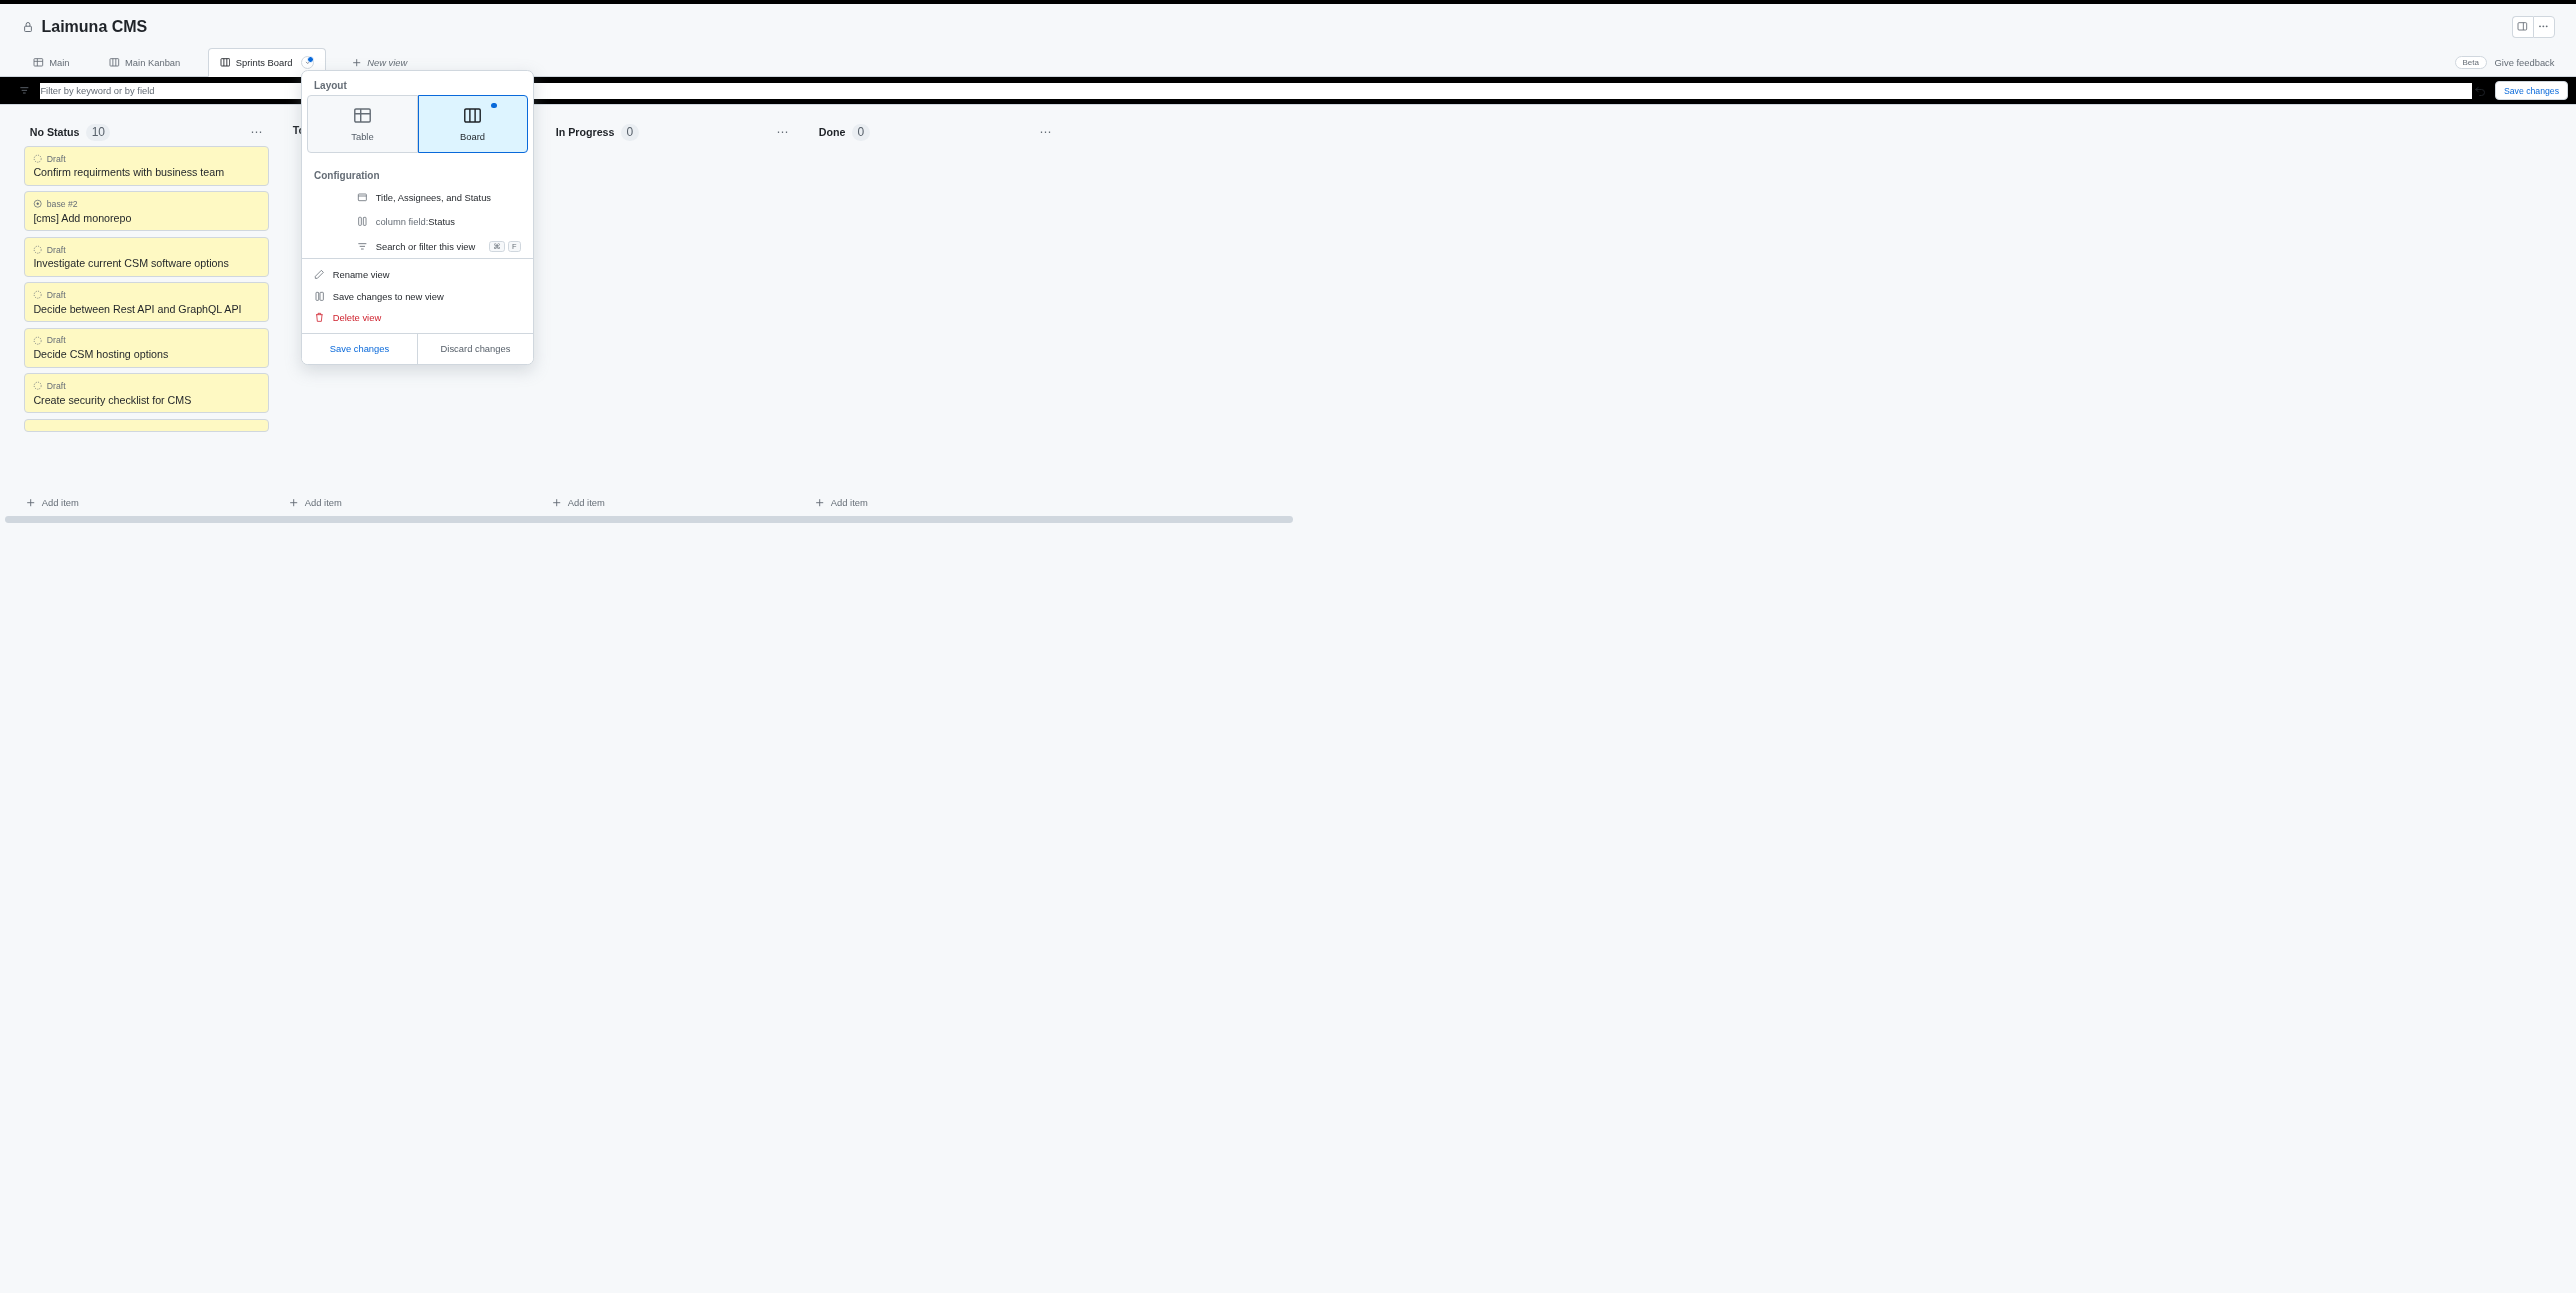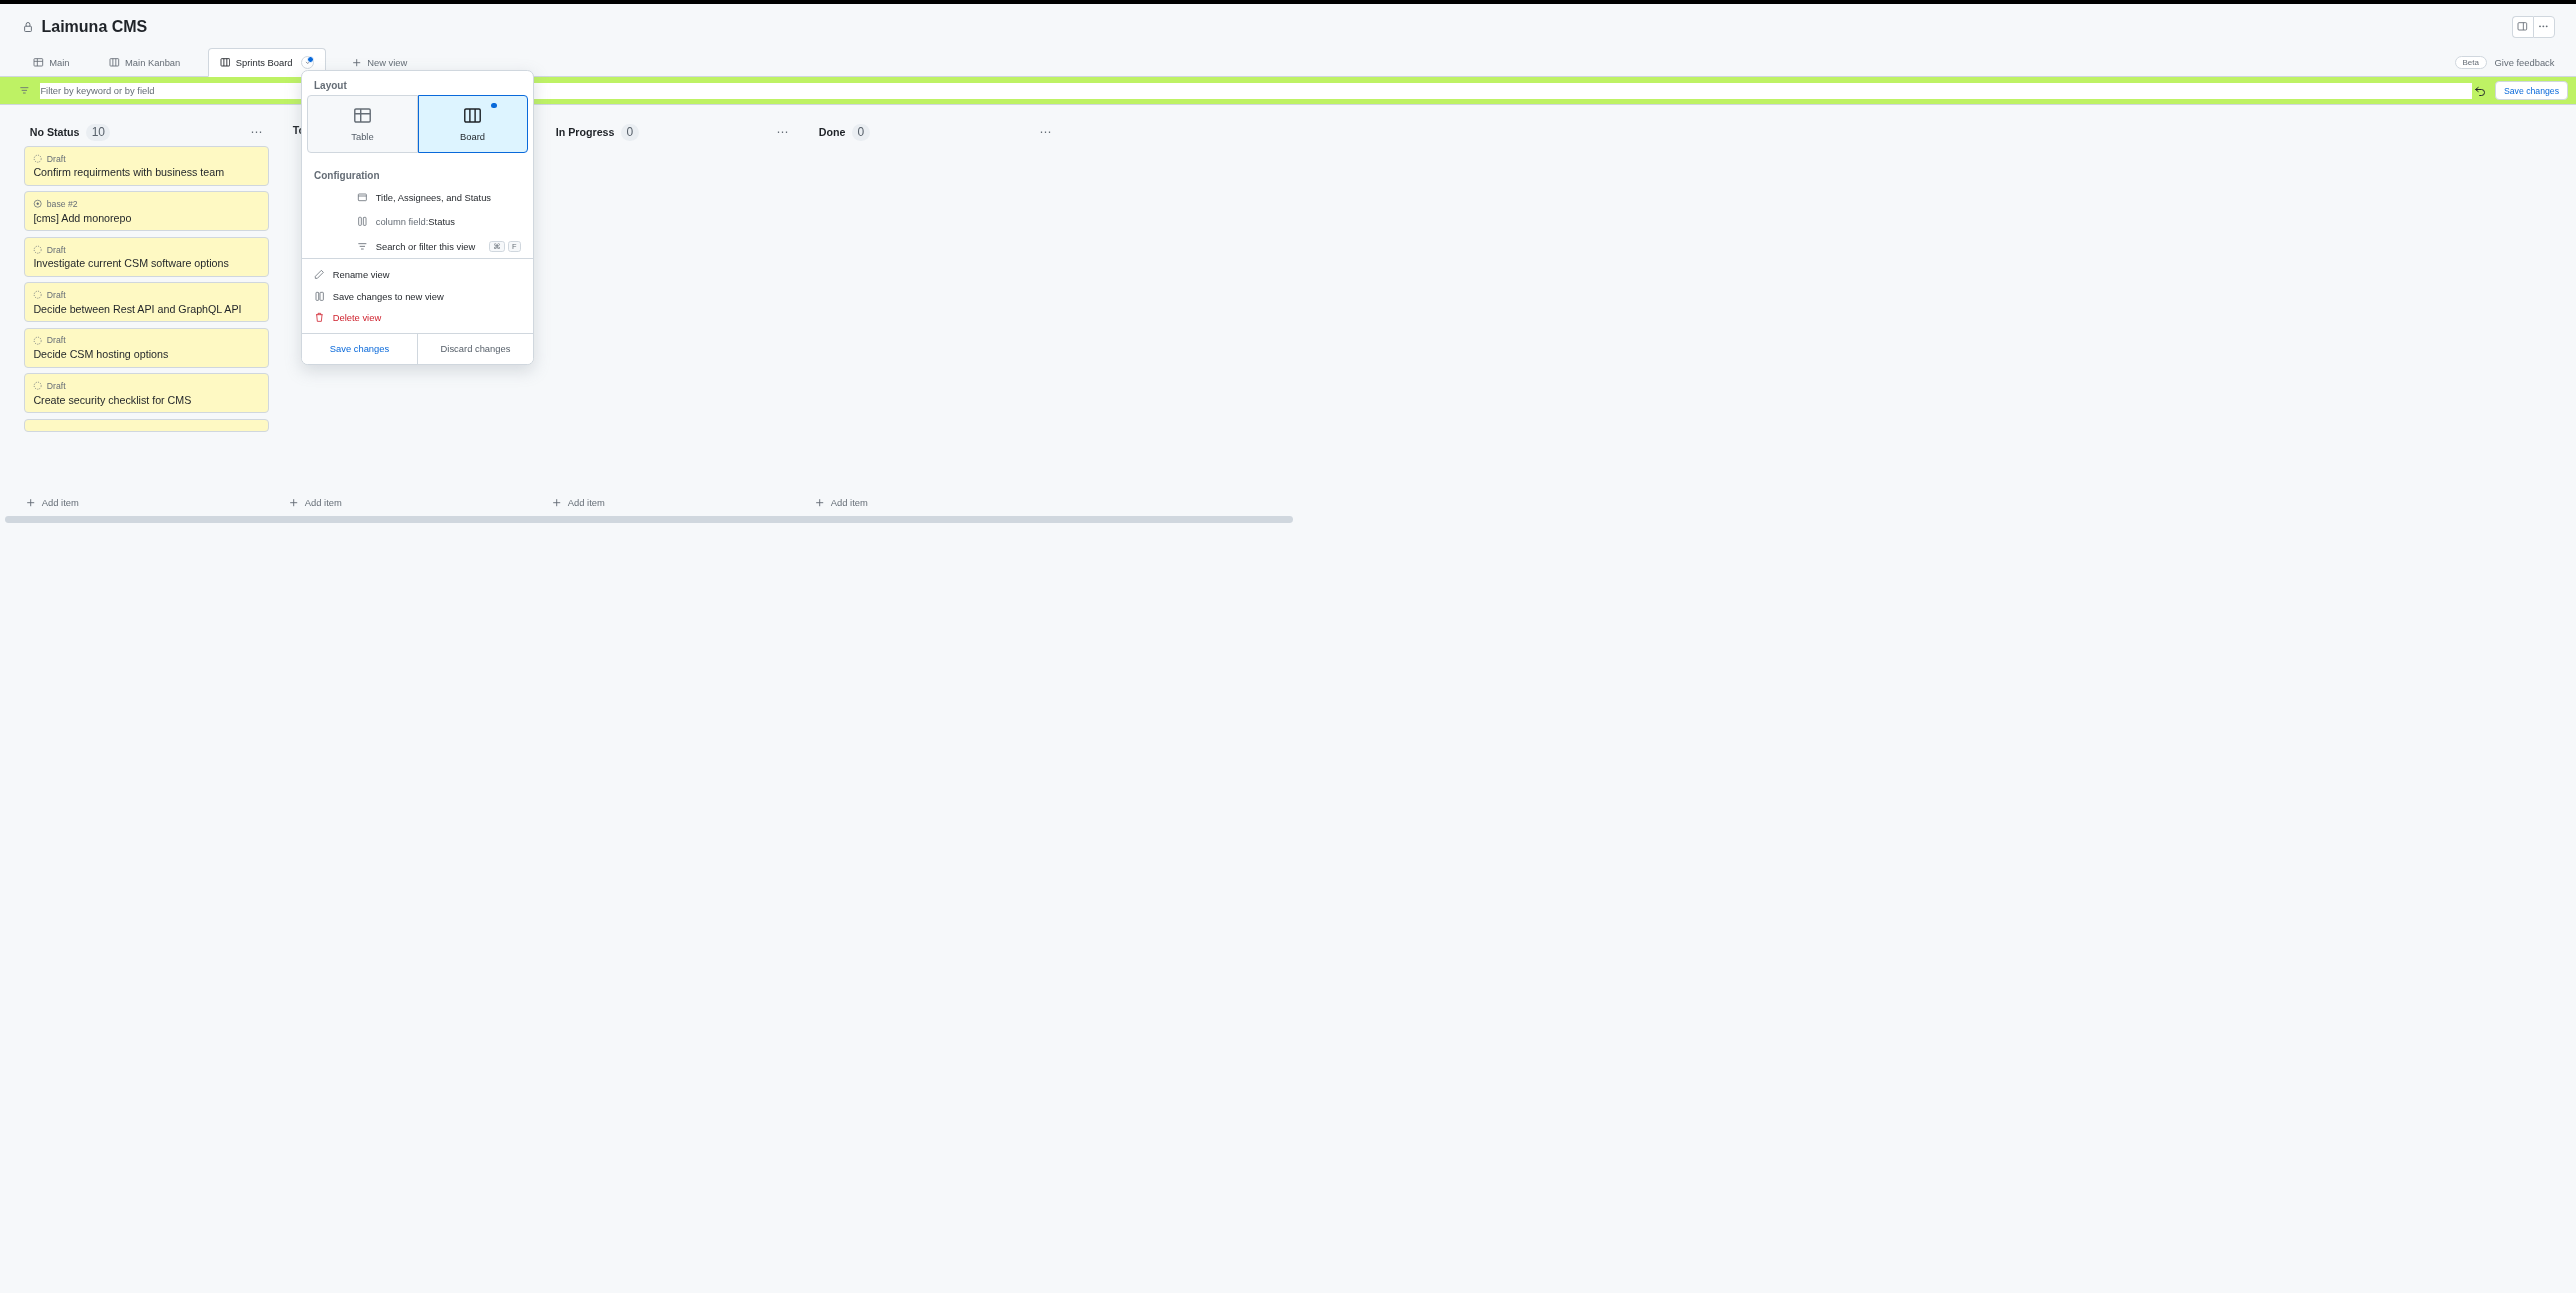--- a/index.html
+++ b/index.html
@@ -61,36 +61,36 @@
   margin-left: 2.7px;
 }
 .tab-dropdown::after {
   content: "";
   width: 5.4px; height: 5.4px;
   background: #0969da;
   border-radius: 50%;
   position: absolute; top: -1.3px; right: -1.3px;
   border: 1px solid #fff;
 }
-.new-view-btn { display: flex; align-items: center; gap: 5.4px; color: #656d76; padding: 6.7px 10.7px; cursor: pointer; }
+.new-view-btn { display: flex; align-items: center; gap: 5.4px; color: #656d76; padding: 6.7px 10.7px; cursor: pointer; font-style: italic; }
 .feedback-row { display: flex; align-items: center; gap: 8px; }
 .beta-pill {
   border: 0.7px solid #d0d7de;
   border-radius: 670px;
   padding: 1.3px 6.7px;
   font-size: 8px;
   font-weight: 500;
   color: #656d76;
   background: #fff;
 }
 .feedback-link { color: #656d76; cursor: pointer; }
 .filter-bar {
   border-top: 0.7px solid #d0d7de;
   border-bottom: 0.7px solid #d0d7de;
-  background: #bef264;
+  background: #000000;
   display: flex;
   align-items: center;
   justify-content: space-between;
   padding: 4px 8px 4px 19px;
   margin-top: -0.7px;
 }
 .filter-left { display: flex; align-items: center; gap: 10.7px; flex:1; }
 .filter-input {
   border: none; outline: none;
   font-size: 9.4px;

